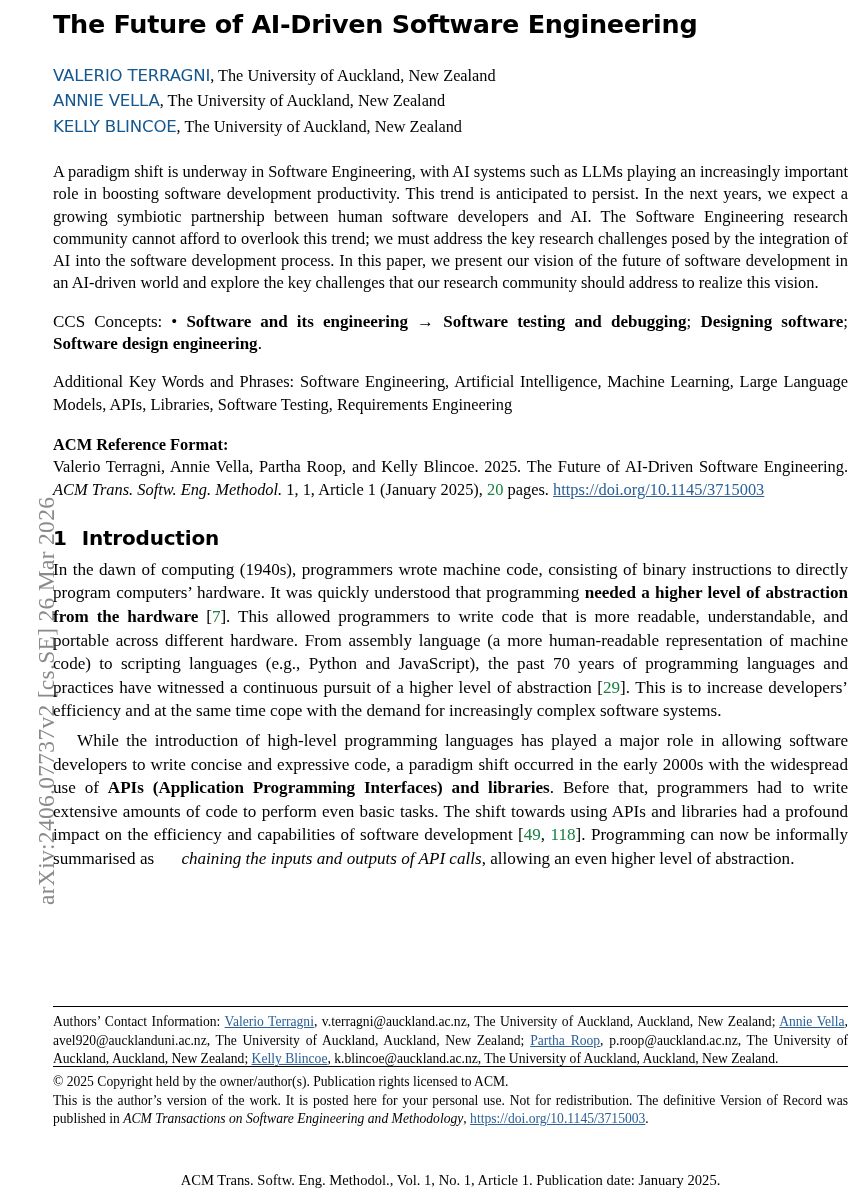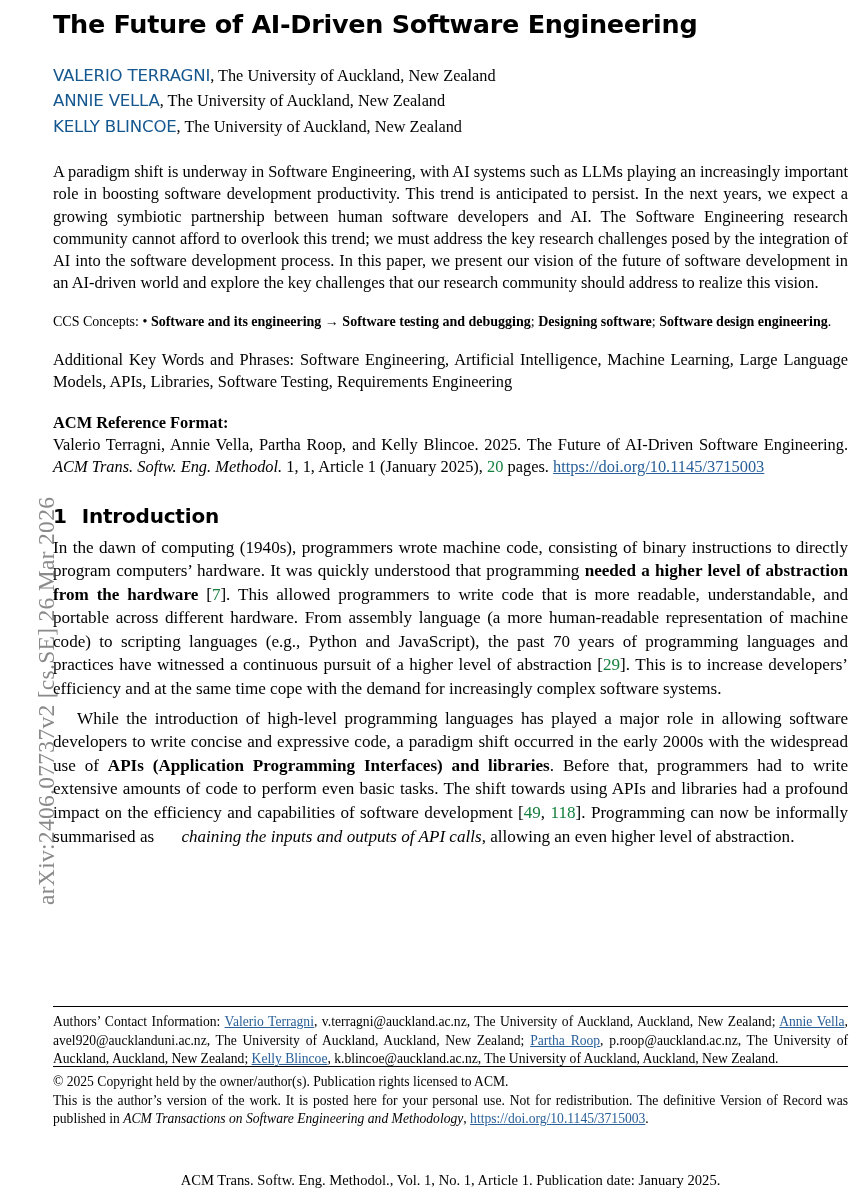--- a/index.html
+++ b/index.html
@@ -80,21 +80,21 @@
   .abstract {
     margin-top: 22px;
     font-size: 16.4px;
     line-height: 22.3px;
     text-align: justify;
     text-justify: inter-word;
   }
 
   .ccs {
     margin-top: 16px;
-    font-size: 14px;
+    font-size: 17px;
     line-height: 22.3px;
     text-align: justify;
   }
   .ccs b { font-weight: bold; }
 
   .keywords {
     margin-top: 16px;
     font-size: 16.4px;
     line-height: 22.3px;
     text-align: justify;

